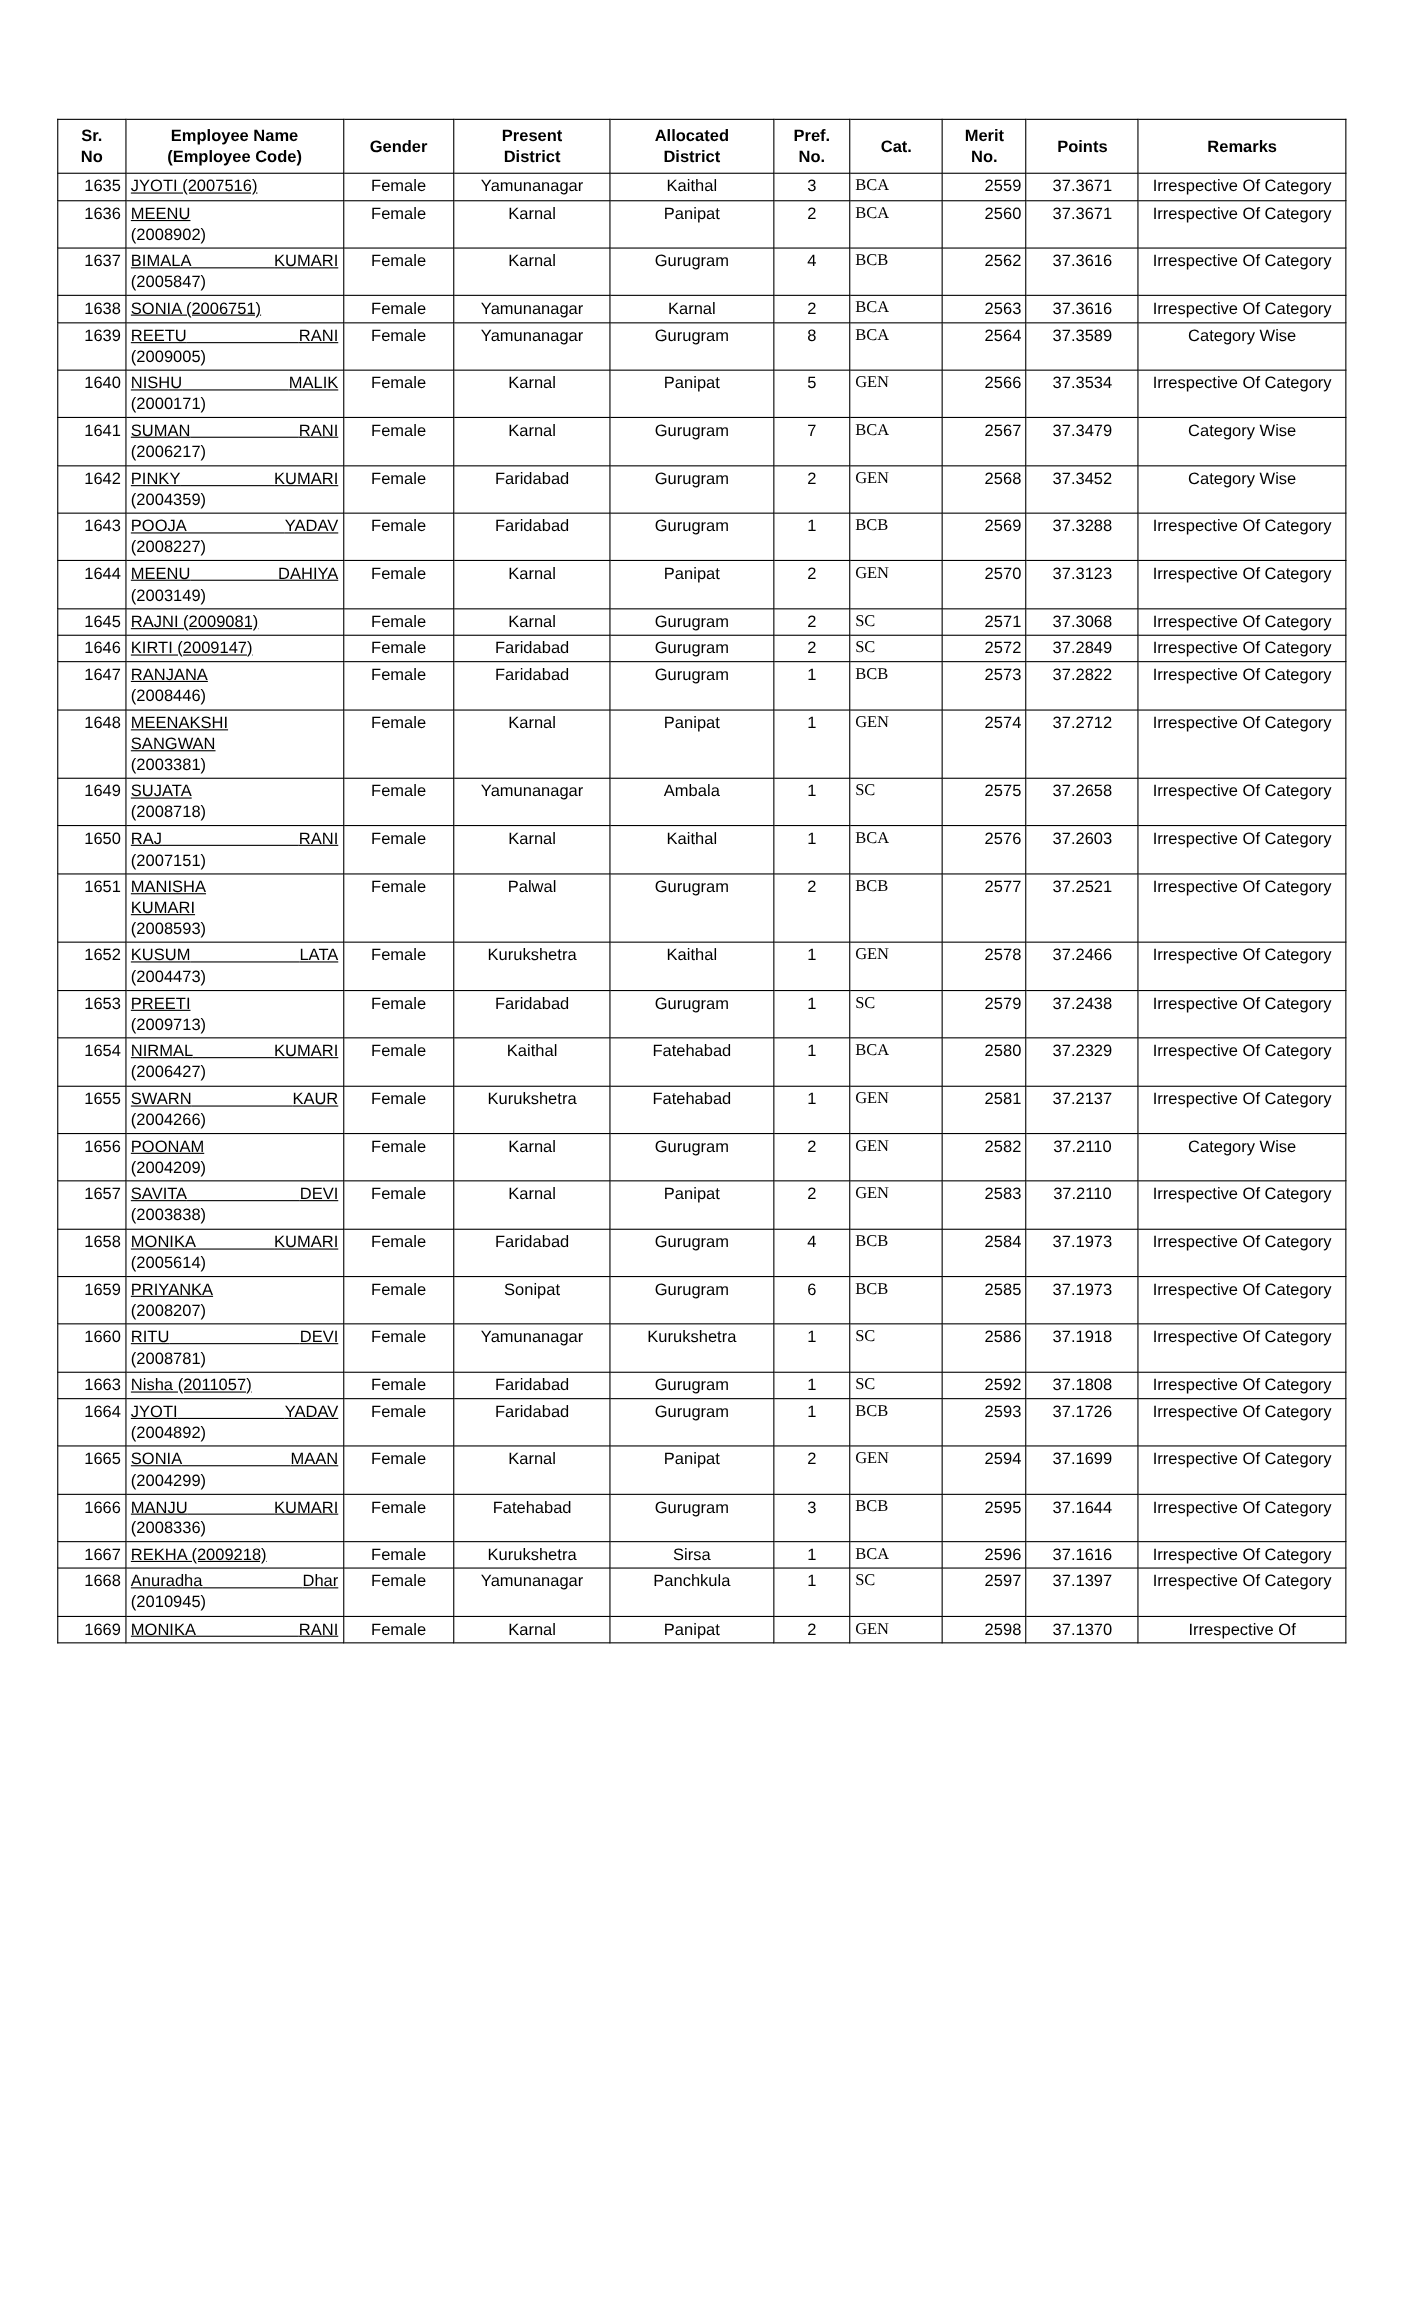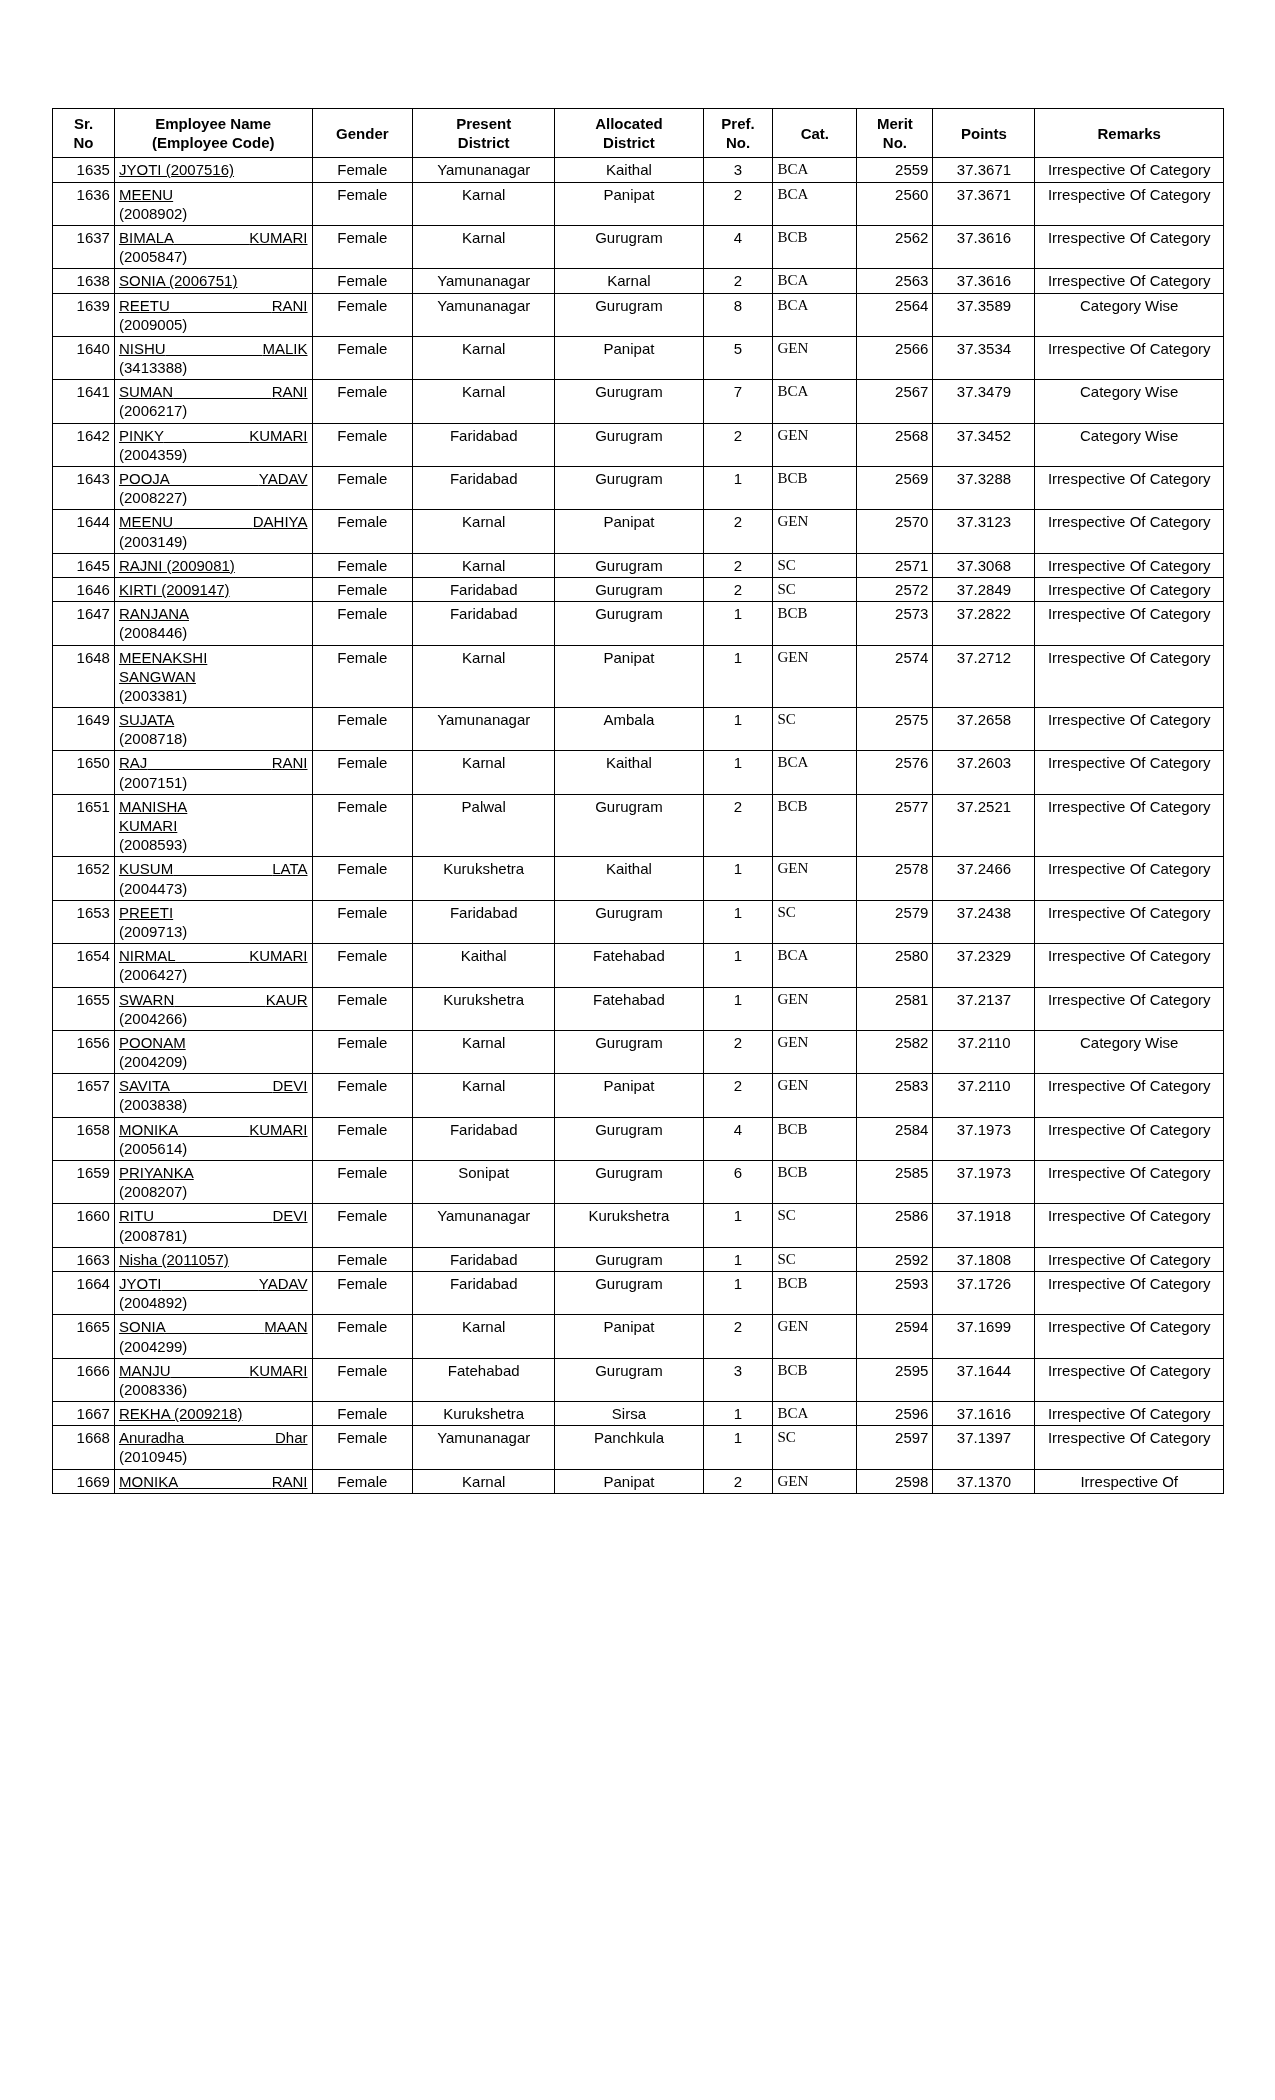--- a/index.html
+++ b/index.html
@@ -208,21 +208,21 @@
           <td class="pref">8</td>
           <td class="cat">BCA</td>
           <td class="merit">2564</td>
           <td class="points">37.3589</td>
           <td class="remarks">Category Wise</td>
         </tr>
         <tr>
           <td class="sr">1640</td>
           <td class="name">
             <span class="nm"><span>NISHU</span> <span>MALIK</span></span>
-            <span class="code">(3413388)</span>
+            <span class="code">(2000171)</span>
           </td>
           <td class="gender">Female</td>
           <td class="present">Karnal</td>
           <td class="alloc">Panipat</td>
           <td class="pref">5</td>
           <td class="cat">GEN</td>
           <td class="merit">2566</td>
           <td class="points">37.3534</td>
           <td class="remarks">Irrespective Of Category</td>
         </tr>

